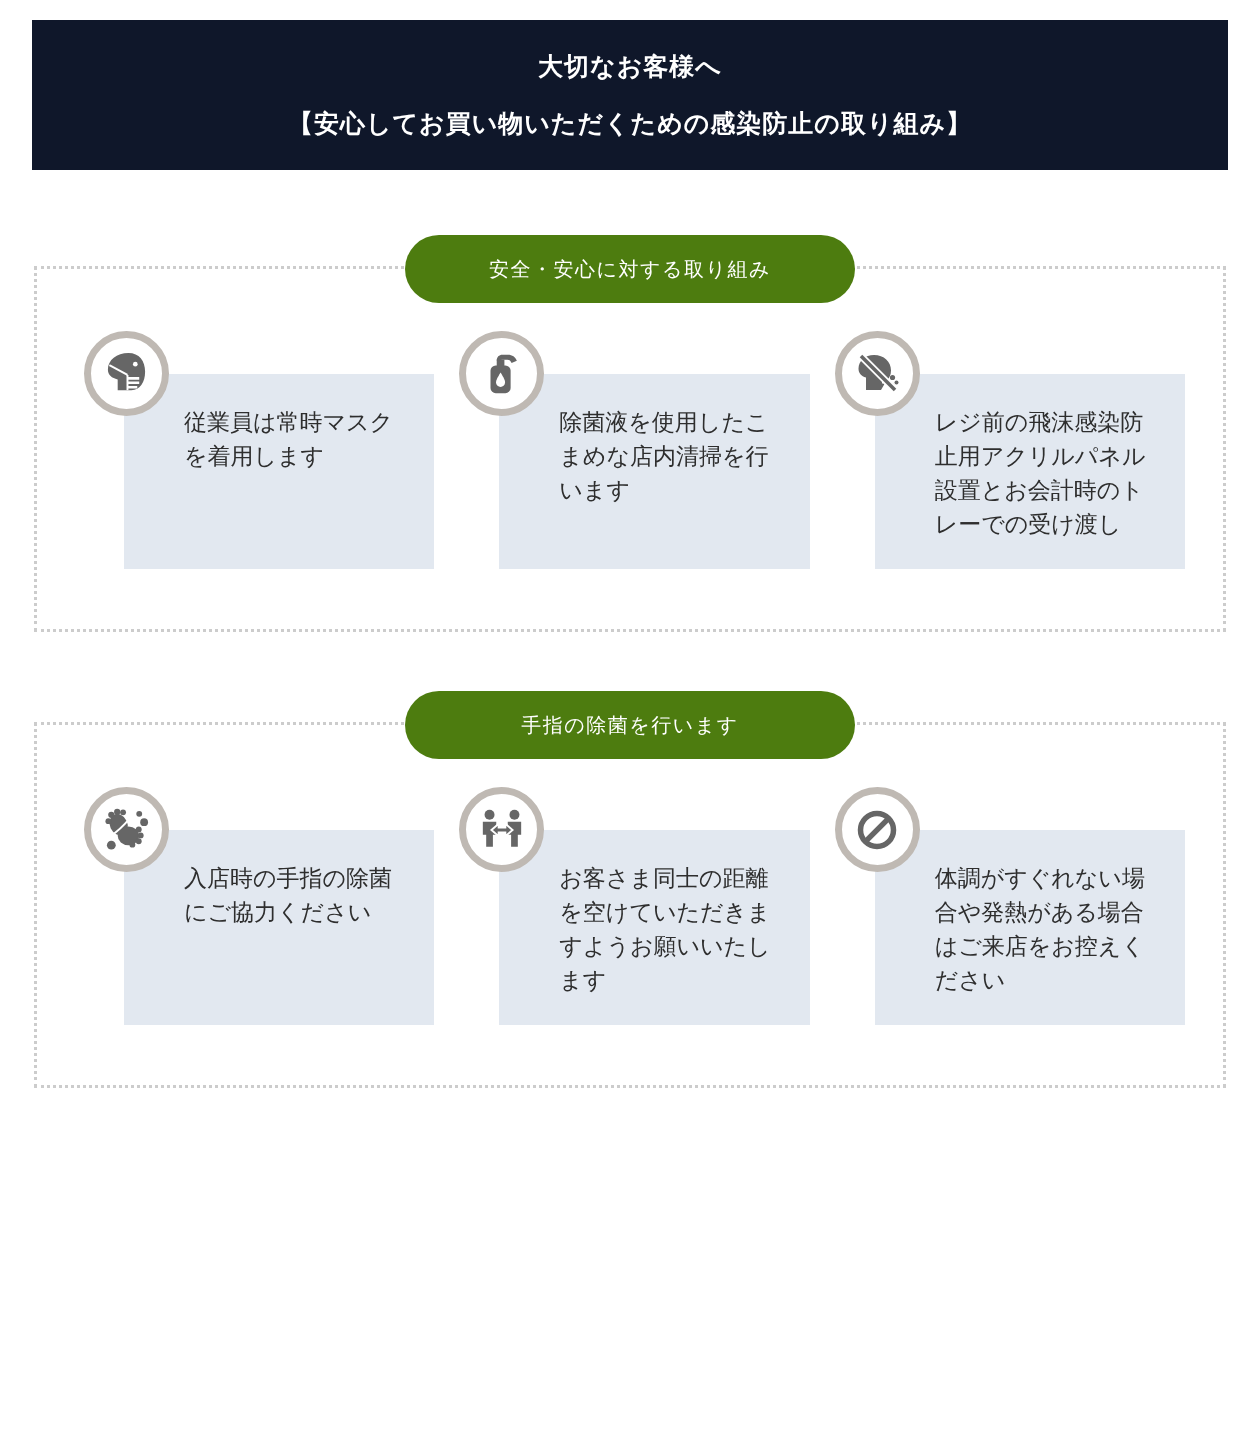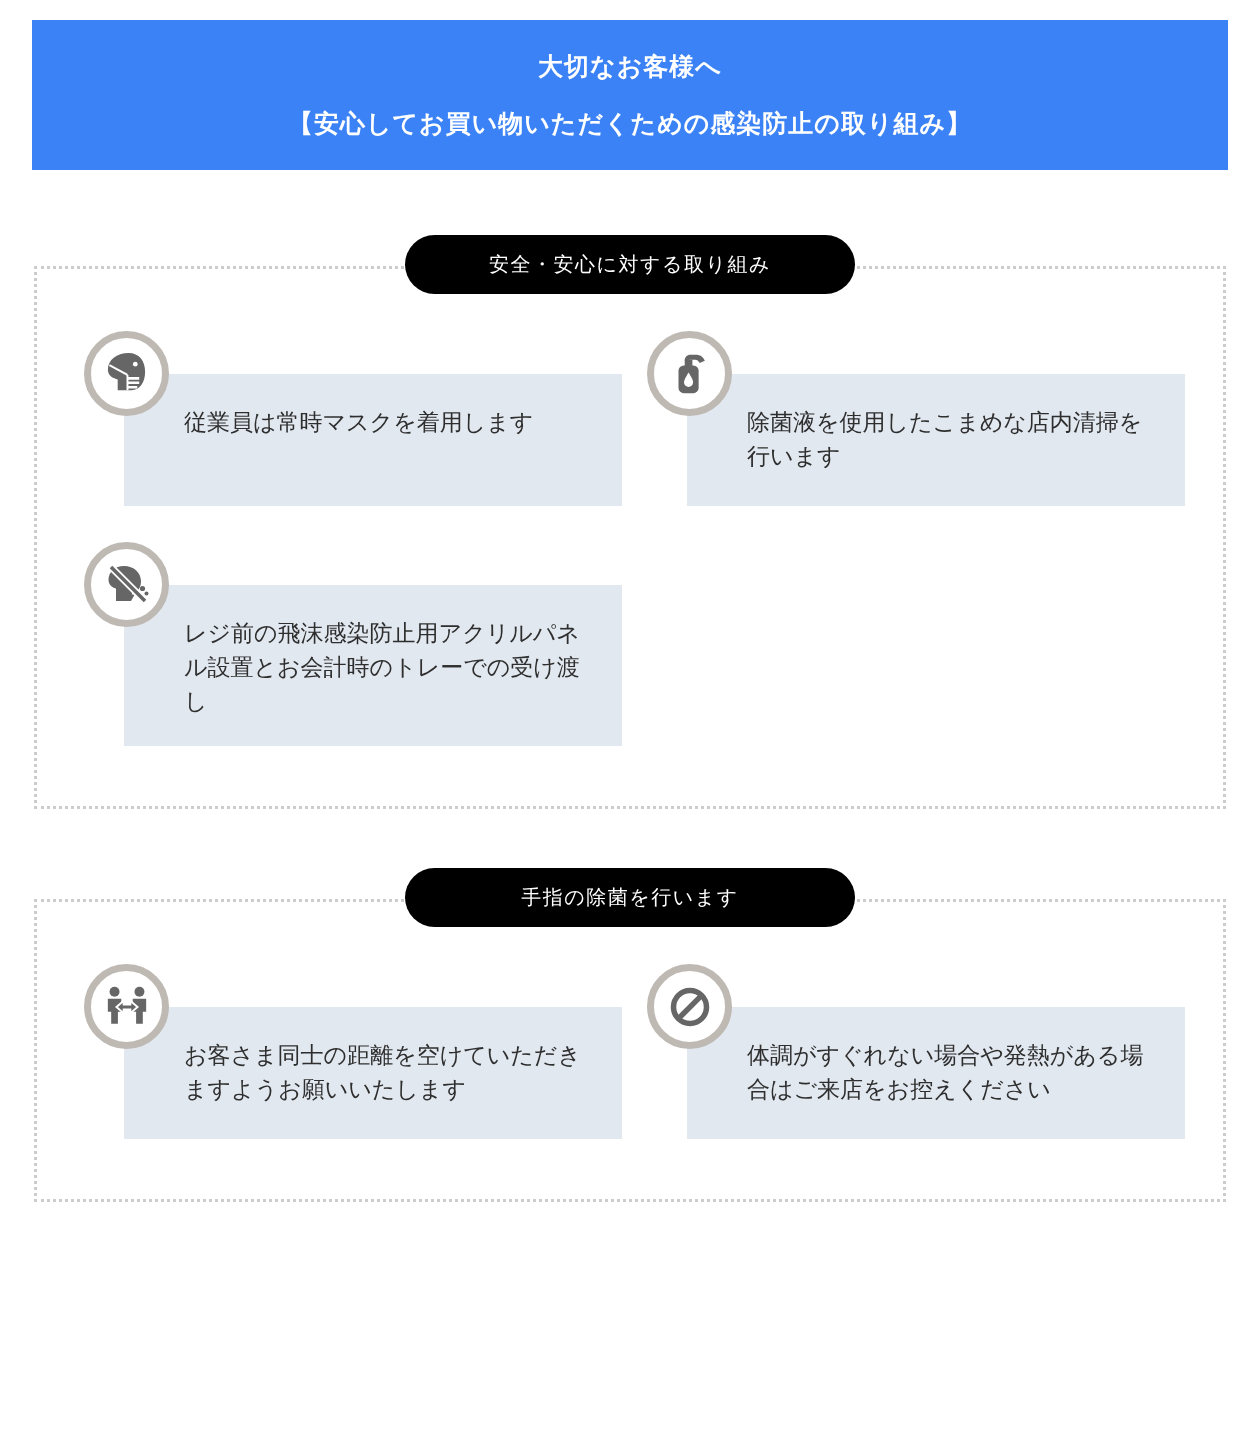--- a/index.html
+++ b/index.html
@@ -8,21 +8,21 @@
     width: 1260px;
     min-height: 1440px;
     font-family: "Liberation Sans", "DejaVu Sans", sans-serif;
     color: #2e2e2e;
   }
 
   
   .banner {
     margin: 20px 32px 0;
     height: 150px;
-    background: #3b82f6;
+    background: #0f172a;
     display: flex;
     flex-direction: column;
     justify-content: center;
     align-items: center;
     gap: 24px;
   }
   .banner p {
     color: #ffffff;
     font-weight: bold;
     font-size: 25px;
@@ -39,40 +39,40 @@
     background: #ffffff;
   }
   .panel.second { margin-top: 90px; }
 
   .badge {
     position: absolute;
     top: -34px;
     left: 50%;
     transform: translateX(-50%);
     min-width: 450px;
-    height: 59px;
+    height: 68px;
     padding: 0 40px;
-    background: #000000;
+    background: #4d7c0f;
     border-radius: 34px;
     display: flex;
     align-items: center;
     justify-content: center;
   }
   .badge span {
     color: #ffffff;
     font-size: 20px;
     font-weight: 500;
     letter-spacing: 1.5px;
     white-space: nowrap;
   }
 
   
   .grid {
     display: grid;
-    grid-template-columns: 1fr 1fr;
+    grid-template-columns: 1fr 1fr 1fr;
     column-gap: 25px;
     row-gap: 36px;
   }
   .item {
     position: relative;
     padding: 43px 0 0 40px;
     display: flex;
     flex-direction: column;
   }
   .ring {
@@ -216,20 +216,30 @@
   </div>
 </section>
 
 <section class="panel second">
   <div class="badge">
     <span>手指の除菌を行います</span>
   </div>
   <div class="grid">
 
 
+    <div class="item">
+      <span class="ring">
+        <svg width="47" height="47">
+            <use href="#sym-wash"></use>
+          </svg>
+      </span>
+      <div class="card">
+        <p>入店時の手指の除菌にご協力ください</p>
+      </div>
+    </div>
 
     <div class="item">
       <span class="ring">
         <svg width="46" height="46">
             <use href="#sym-distance"></use>
           </svg>
       </span>
       <div class="card">
         <p>お客さま同士の距離を空けていただきますようお願いいたします</p>
       </div>

